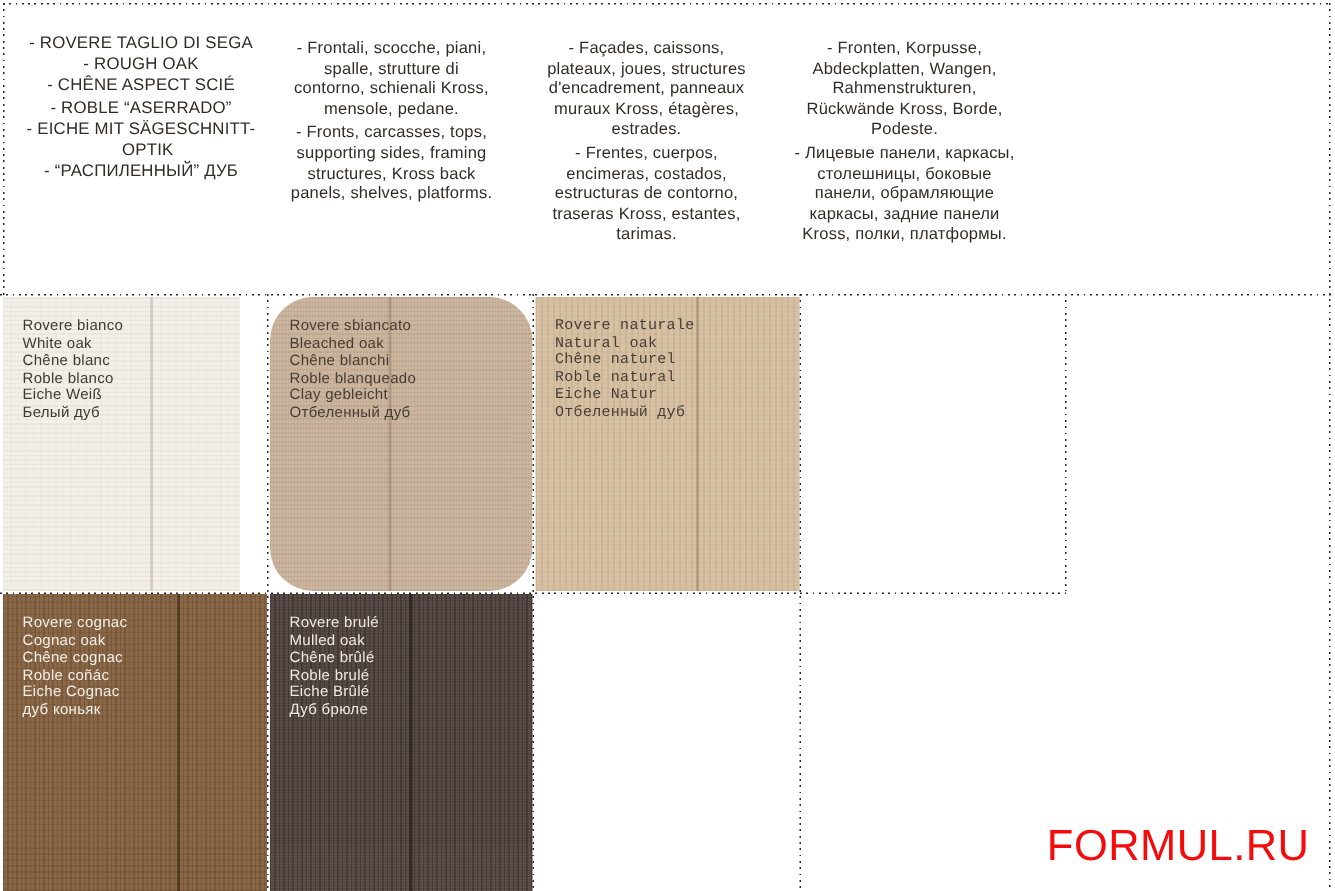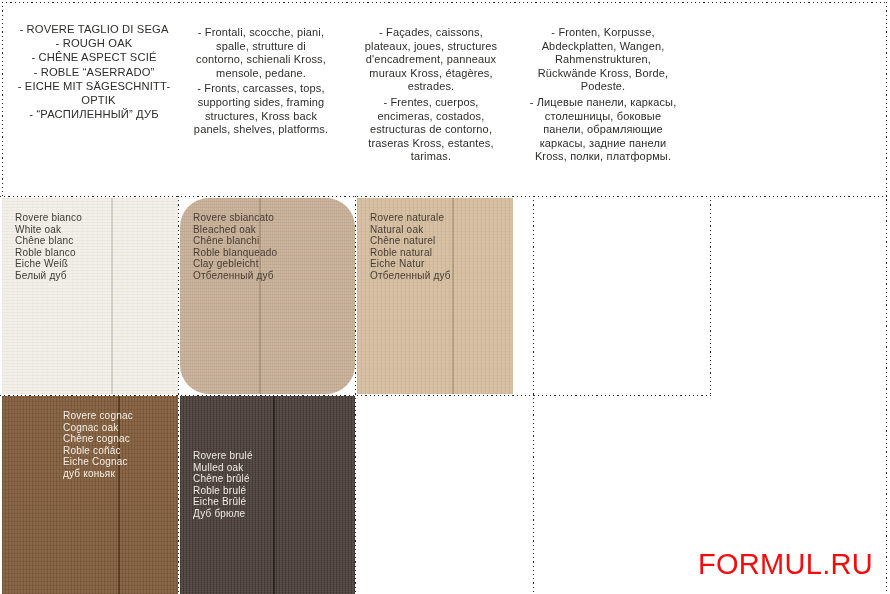--- a/index.html
+++ b/index.html
@@ -50,27 +50,27 @@
 
   .sw-argilla { background-image:
       repeating-linear-gradient(90deg, rgba(72,68,60,.09) 0 1px, transparent 1px 2px),
       repeating-linear-gradient(0deg, rgba(72,68,60,.09) 0 1px, transparent 1px 3px); }
   .sw-argilla .labels { color:#3c3b38; }
   .sw-argilla .seam { left:70%; background:rgba(92,88,80,.45); }
 
   .sw-cognac { background-image:
       repeating-linear-gradient(90deg, rgba(44,26,10,.18) 0 1px, transparent 1px 3px),
       repeating-linear-gradient(0deg, rgba(44,26,10,.10) 0 1px, transparent 1px 4px); }
-  .sw-cognac .labels { color:#f3efe8;margin-left:48px; }
+  .sw-cognac .labels { color:#f3efe8; }
   .sw-cognac .seam { left:66%; background:rgba(40,22,8,.45); }
 
   .sw-brule { background-image:
       repeating-linear-gradient(90deg, rgba(0,0,0,.22) 0 1px, transparent 1px 3px),
       repeating-linear-gradient(0deg, rgba(232,212,190,.06) 0 1px, transparent 1px 2px); }
-  .sw-brule .labels { color:#efeae3;margin-top:40px; }
+  .sw-brule .labels { color:#efeae3; }
   .sw-brule .seam { left:53%; background:rgba(0,0,0,.40); }
 
   
   .watermark { position:absolute; right:17px; bottom:13px;
     font-size:29px; letter-spacing:.3px; font-weight:400; }
 </style>
 </head>
 <body>
 
 <div class="page">
@@ -101,21 +101,21 @@
     <div class="hdr-col col3">
       <p>- Façades, caissons, plateaux, joues, structures d'encadrement, panneaux muraux Kross, étagères, estrades.</p>
       <p>- Frentes, cuerpos, encimeras, costados, estructuras de contorno, traseras Kross, estantes, tarimas.</p>
     </div>
     <div class="hdr-col col4">
       <p>- Fronten, Korpusse, Abdeckplatten, Wangen, Rahmenstrukturen, Rückwände Kross, Borde, Podeste.</p>
       <p>- Лицевые панели, каркасы, столешницы, боковые панели, обрамляющие каркасы, задние панели Kross, полки, платформы.</p>
     </div>
   </section>
 
-  <div class="swatch sw-bianco" style="left: 2px; top: 198px; width: 176px; height: 196px; background-color: rgb(243, 240, 234);">
+  <div class="swatch sw-bianco" style="left: 2px; top: 198px; width: 158px; height: 196px; background-color: rgb(243, 240, 234);">
     <div class="seam"></div>
     <div class="labels">
       <div>Rovere bianco</div>
       <div>White oak</div>
       <div>Chêne blanc</div>
       <div>Roble blanco</div>
       <div>Eiche Weiß</div>
       <div>Белый дуб</div>
     </div>
   </div>
@@ -125,21 +125,21 @@
     <div class="labels">
       <div>Rovere sbiancato</div>
       <div>Bleached oak</div>
       <div>Chêne blanchi</div>
       <div>Roble blanqueado</div>
       <div>Clay gebleicht</div>
       <div>Отбеленный дуб</div>
     </div>
   </div>
 
-  <div class="swatch sw-naturale" style="left: 357px; top: 198px; width: 156px; height: 196px; background-color: rgb(215, 193, 165);">
+  <div class="swatch sw-naturale" style="left: 357px; top: 198px; width: 176px; height: 196px; background-color: rgb(215, 193, 165); font-family: Liberation Mono, monospace;">
     <div class="seam"></div>
     <div class="labels">
       <div>Rovere naturale</div>
       <div>Natural oak</div>
       <div>Chêne naturel</div>
       <div>Roble natural</div>
       <div>Eiche Natur</div>
       <div>Отбеленный дуб</div>
     </div>
   </div>

